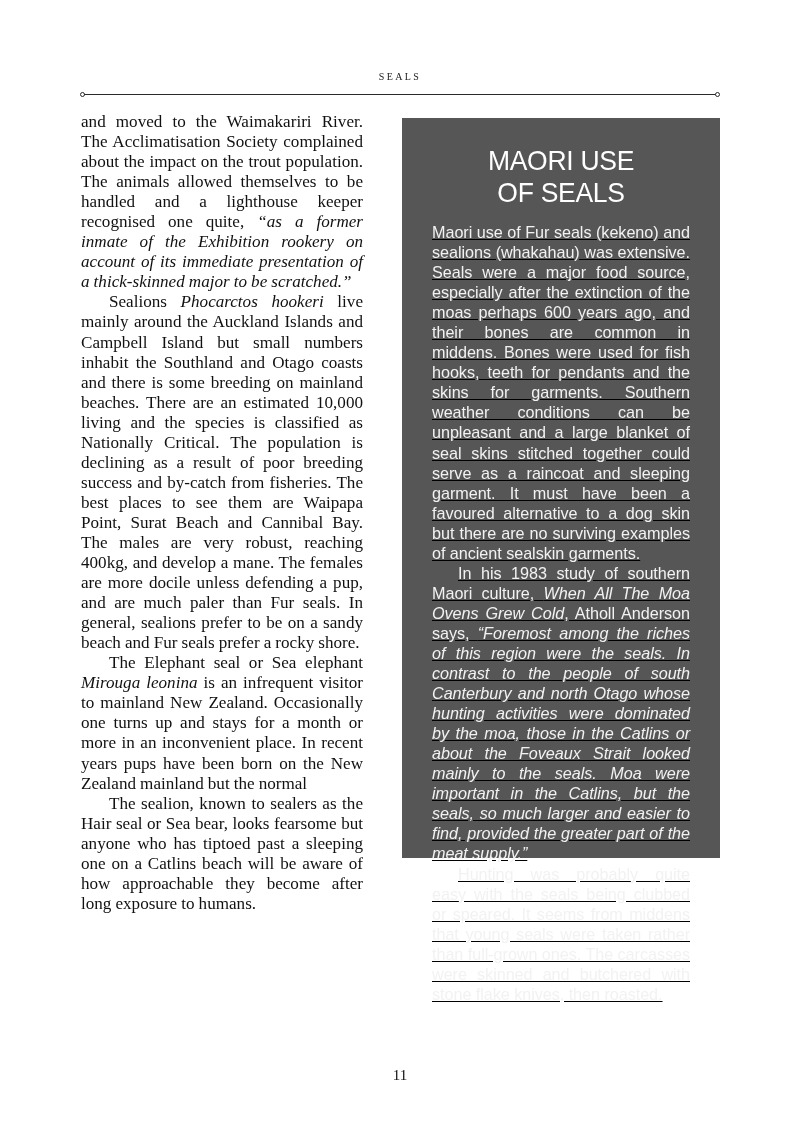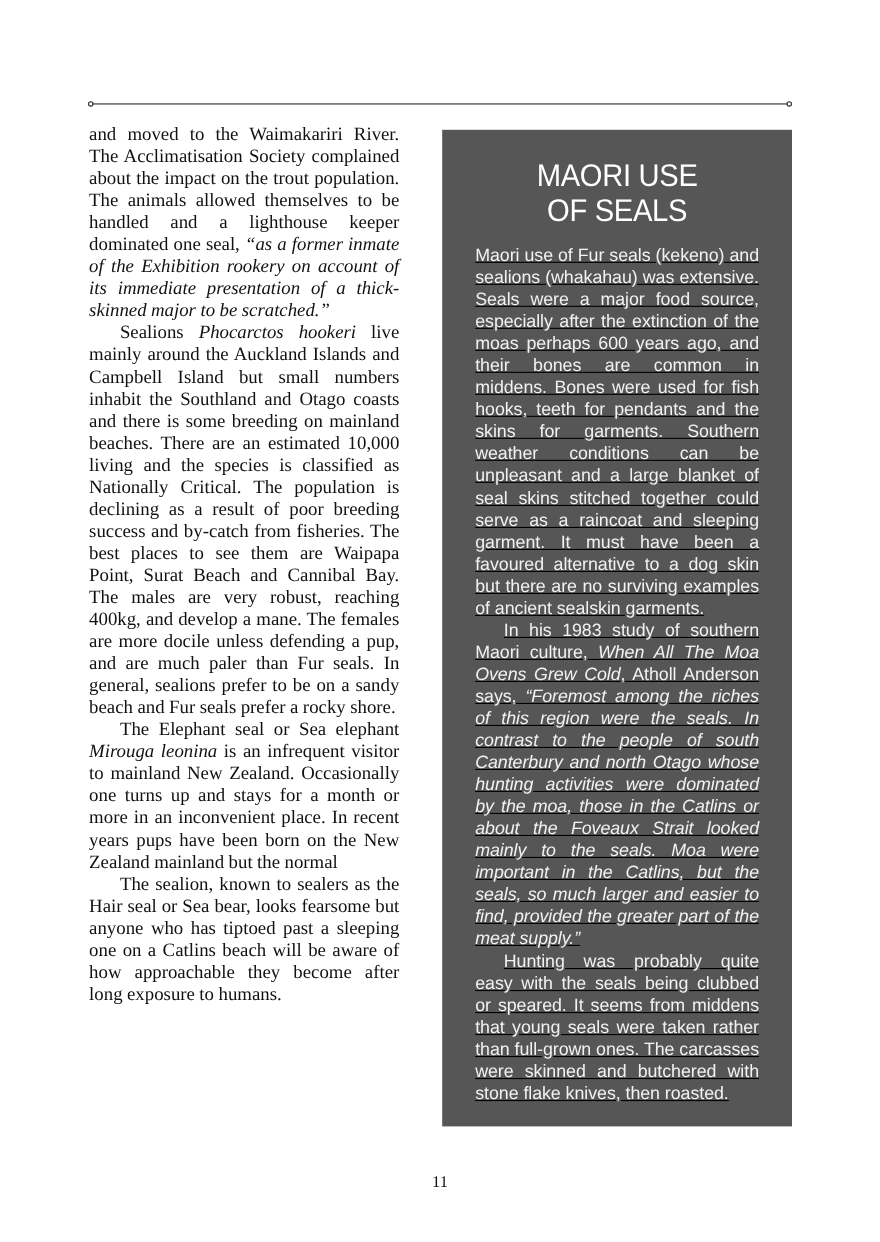--- a/index.html
+++ b/index.html
@@ -89,21 +89,21 @@
   }
   .left-col p.indent { text-indent: 28px; }
   .left-col i, .left-col em { font-style: italic; }
 
   
   .panel {
     position: absolute;
     left: 402px;
     top: 118px;
     width: 318px;
-    height: 906px;
+    height: 740px;
     background: #565656;
   }
   .panel-title {
     position: absolute;
     left: 0;
     top: 26px;
     width: 318px;
     text-align: center;
     color: #ffffff;
     font-family: "Liberation Sans", "DejaVu Sans", sans-serif;
@@ -147,29 +147,32 @@
     font-size: 15px;
     line-height: 18px;
     color: #111111;
   }
 </style>
 </head>
 <body>
 
 <div class="page">
 
+  <div class="running-head">
+    <span class="rh-text">SEALS</span>
+  </div>
 
   <div class="rule-wrap">
     <span class="rule-dot left"></span>
     <span class="rule-line"></span>
     <span class="rule-dot right"></span>
   </div>
 
   <div class="left-col" id="left-col">
-      <p><span>and moved to the Waimakariri River. The Acclimatisation Society complained about the impact on the trout population. The animals allowed themselves to be handled and a lighthouse keeper dominated one seal, </span><i>“as a former inmate of the Exhibition rookery on account of its immediate presentation of a thick-skinned major to be scratched.”</i></p>
+      <p><span>and moved to the Waimakariri River. The Acclimatisation Society complained about the impact on the trout population. The animals allowed themselves to be handled and a lighthouse keeper recognised one quite, </span><i>“as a former inmate of the Exhibition rookery on account of its immediate presentation of a thick-skinned major to be scratched.”</i></p>
       <p class="indent"><span>Sealions </span><i>Phocarctos hookeri</i><span> live mainly around the Auckland Islands and Campbell Island but small numbers inhabit the Southland and Otago coasts and there is some breeding on mainland beaches. There are an estimated 10,000 living and the species is classified as Nationally Critical. The population is declining as a result of poor breeding success and by-catch from fisheries. The best places to see them are Waipapa Point, Surat Beach and Cannibal Bay. The males are very robust, reaching 400kg, and develop a mane. The females are more docile unless defending a pup, and are much paler than Fur seals. In general, sealions prefer to be on a sandy beach and Fur seals prefer a rocky shore.</span></p>
       <p class="indent"><span>The Elephant seal or Sea elephant </span><i>Mirouga leonina</i><span> is an infrequent visitor to mainland New Zealand. Occasionally one turns up and stays for a month or more in an inconvenient place. In recent years pups have been born on the New Zealand mainland but the normal</span></p>
       <p class="indent"><span>The sealion, known to sealers as the Hair seal or Sea bear, looks fearsome but anyone who has tiptoed past a sleeping one on a Catlins beach will be aware of how approachable they become after long exposure to humans.</span></p>
     </div>
 
   <div class="panel">
     <div class="panel-title">
       <div>MAORI USE</div>
       <div>OF SEALS</div>
     </div>

